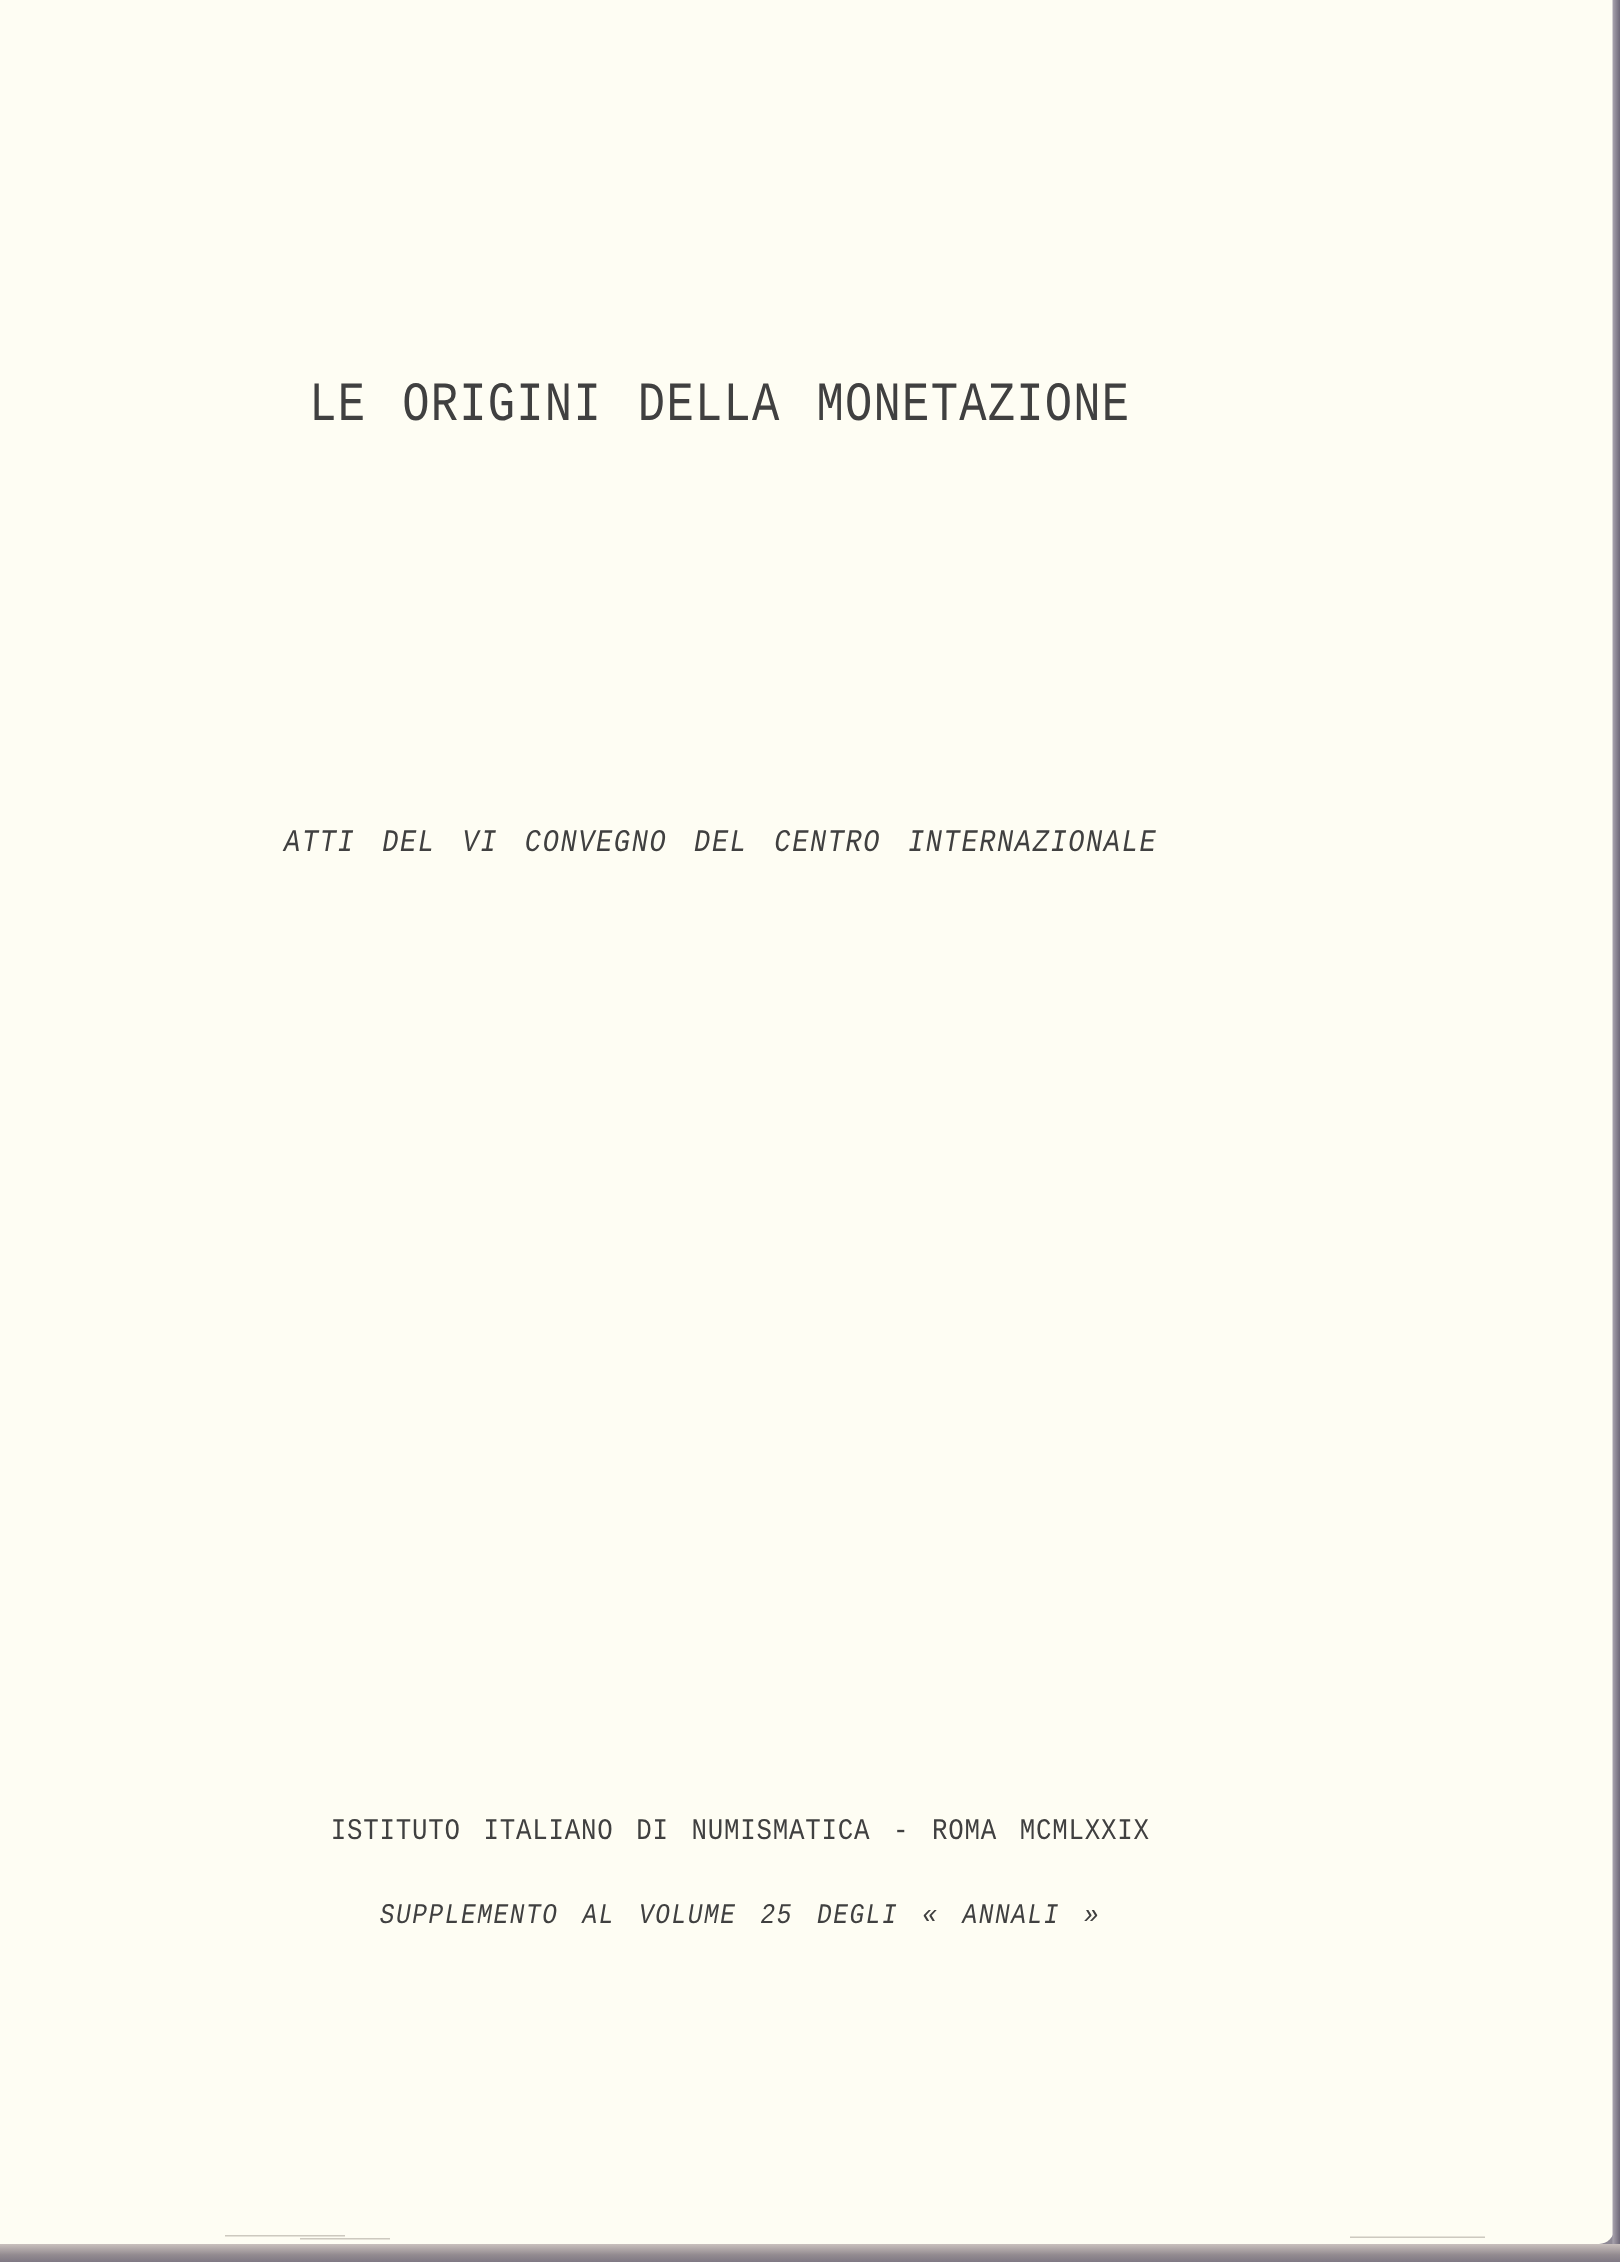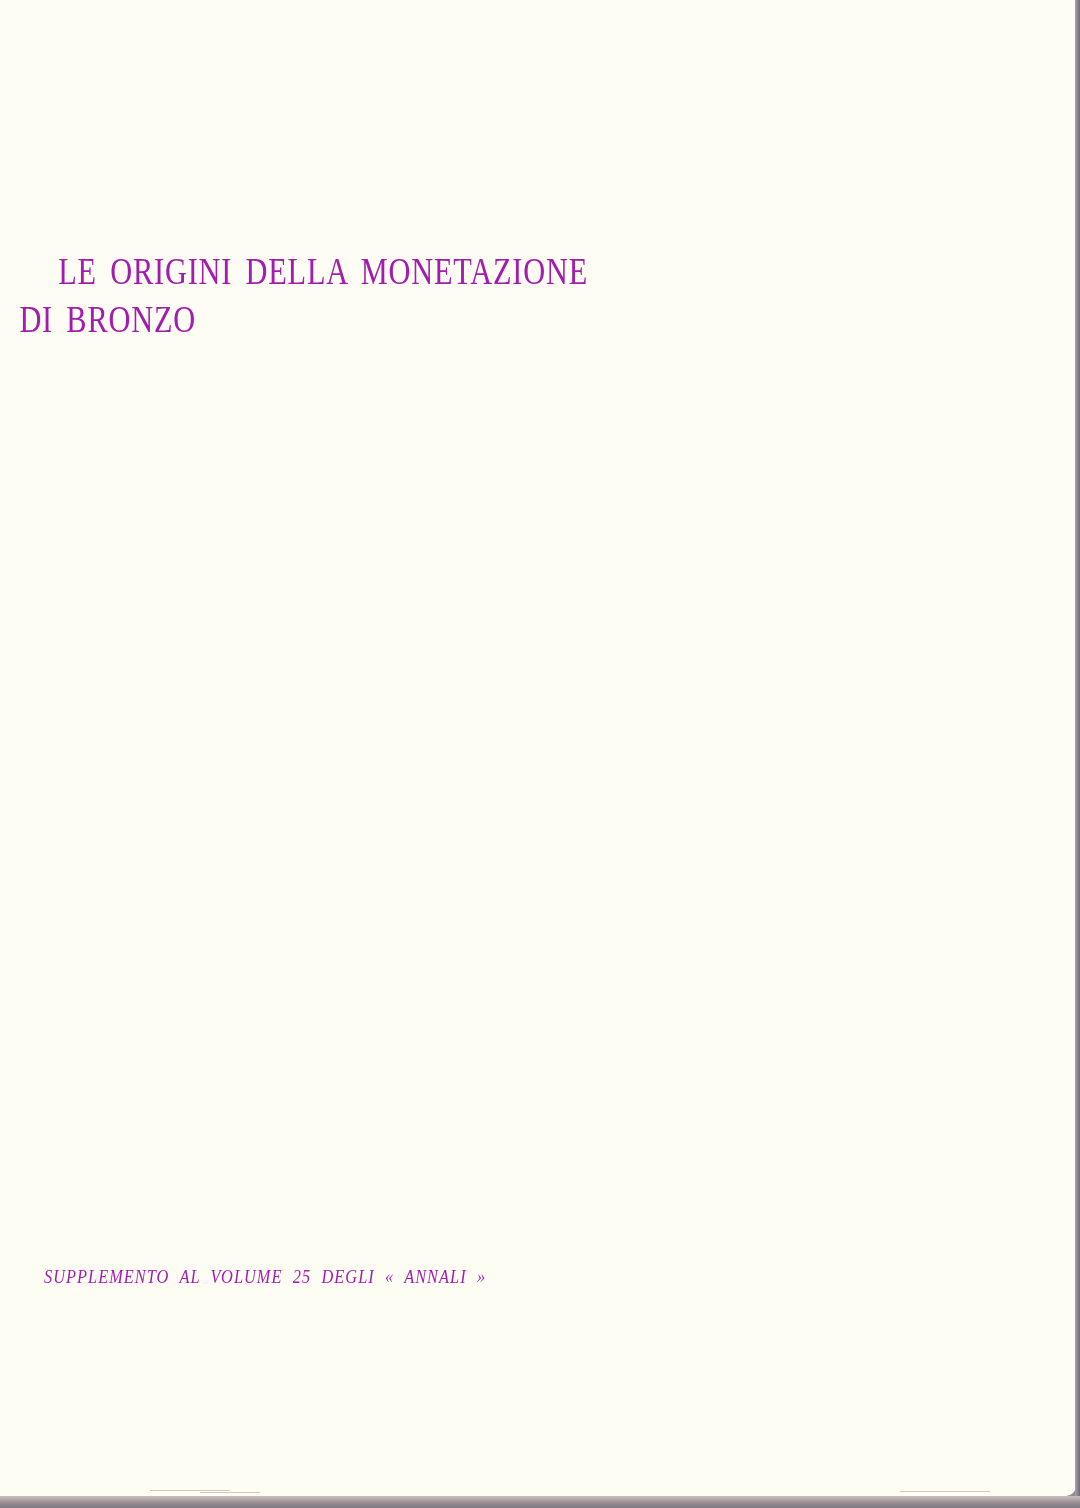--- a/index.html
+++ b/index.html
@@ -35,23 +35,23 @@
     left: 0;
     bottom: 0;
     width: 1080px;
     height: 12px;
     background: linear-gradient(to bottom, #c9c0bd, #938b90 60%, #7f7884);
   }
   .line {
     position: absolute;
     left: 0;
     width: 960px;
-    text-align: left;
-    color: #a21caf;
-    font-family: Liberation Serif, serif;
+    text-align: center;
+    color: #404040;
+    font-family: Liberation Mono, monospace;
     white-space: nowrap;
   }
   .line span {
     display: inline-block;
     transform-origin: center;
   }
   .title {
     font-size: 37px;
     letter-spacing: 1px;
     word-spacing: 6px;
@@ -85,25 +85,28 @@
   }
 </style>
 </head>
 <body>
 
 <div class="page">
 
   <div class="line title" style="top:250px;">
     <span>LE ORIGINI DELLA MONETAZIONE</span>
   </div>
-  <div class="line title" style="top:298px;">
-    <span>DI BRONZO</span>
+
+  <div class="line subtitle" style="top:551px;">
+    <span>ATTI DEL VI CONVEGNO DEL CENTRO INTERNAZIONALE</span>
   </div>
 
-
+  <div class="line publisher" style="top:1210px; left:8px; width:970px;">
+    <span>ISTITUTO ITALIANO DI NUMISMATICA - ROMA MCMLXXIX</span>
+  </div>
   <div class="line supplement" style="top:1251px; left:8px; width:970px;margin-top:15px;">
     <span>SUPPLEMENTO AL VOLUME 25 DEGLI « ANNALI »</span>
   </div>
 
   <div class="smudge" style="left:150px; top:1490px; width:80px;"></div>
   <div class="smudge" style="left:200px; top:1492px; width:60px;"></div>
   <div class="smudge" style="left:900px; top:1491px; width:90px;"></div>
 </div>
 
 <div class="right-edge"></div>

